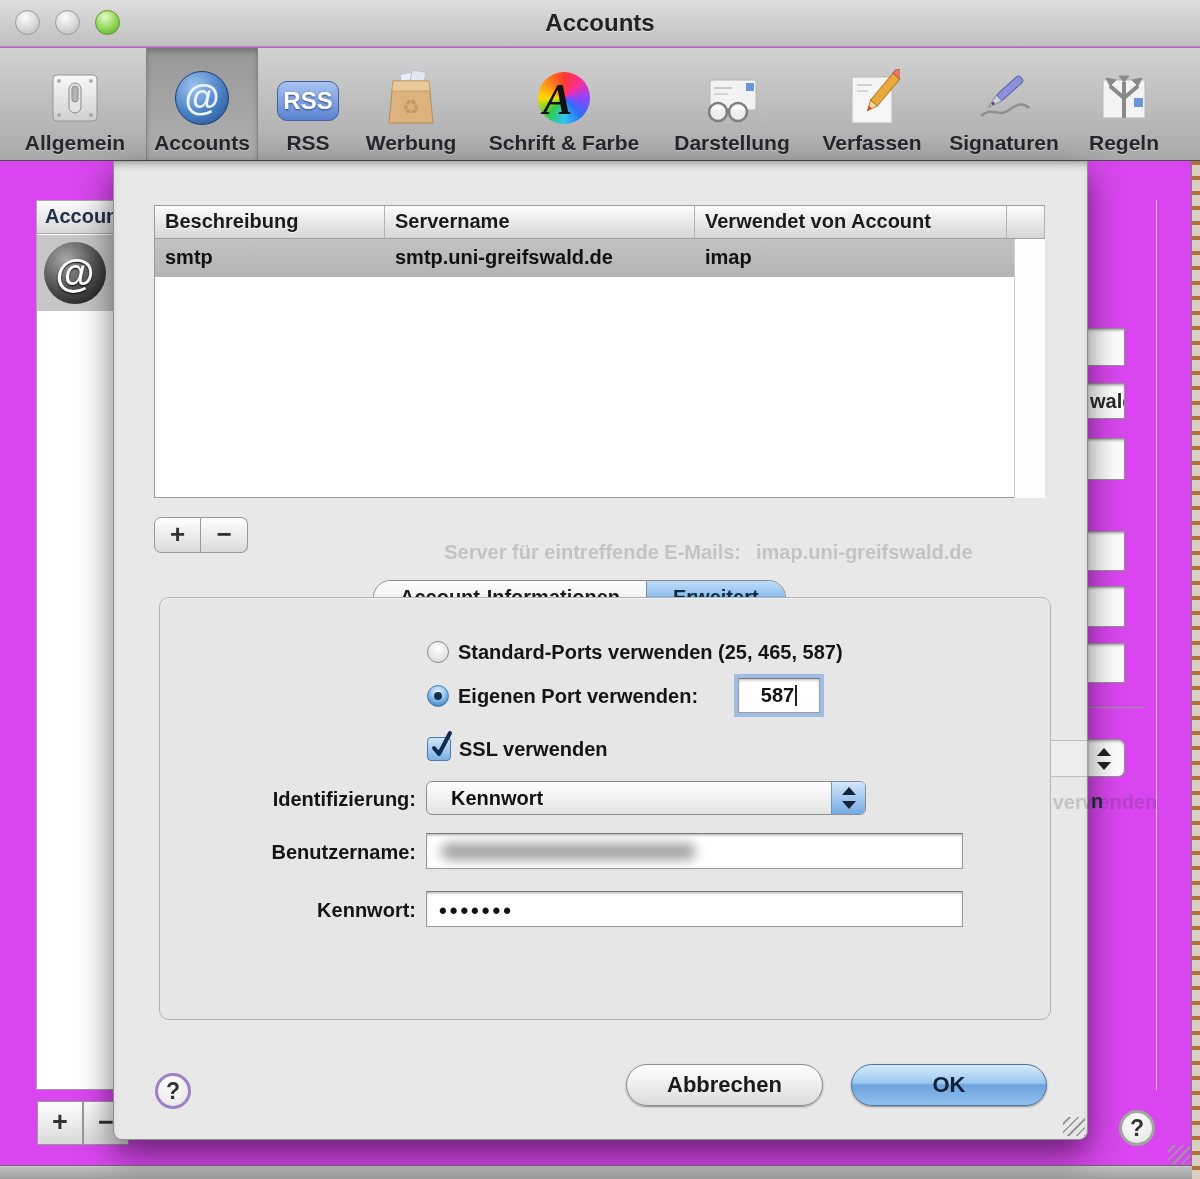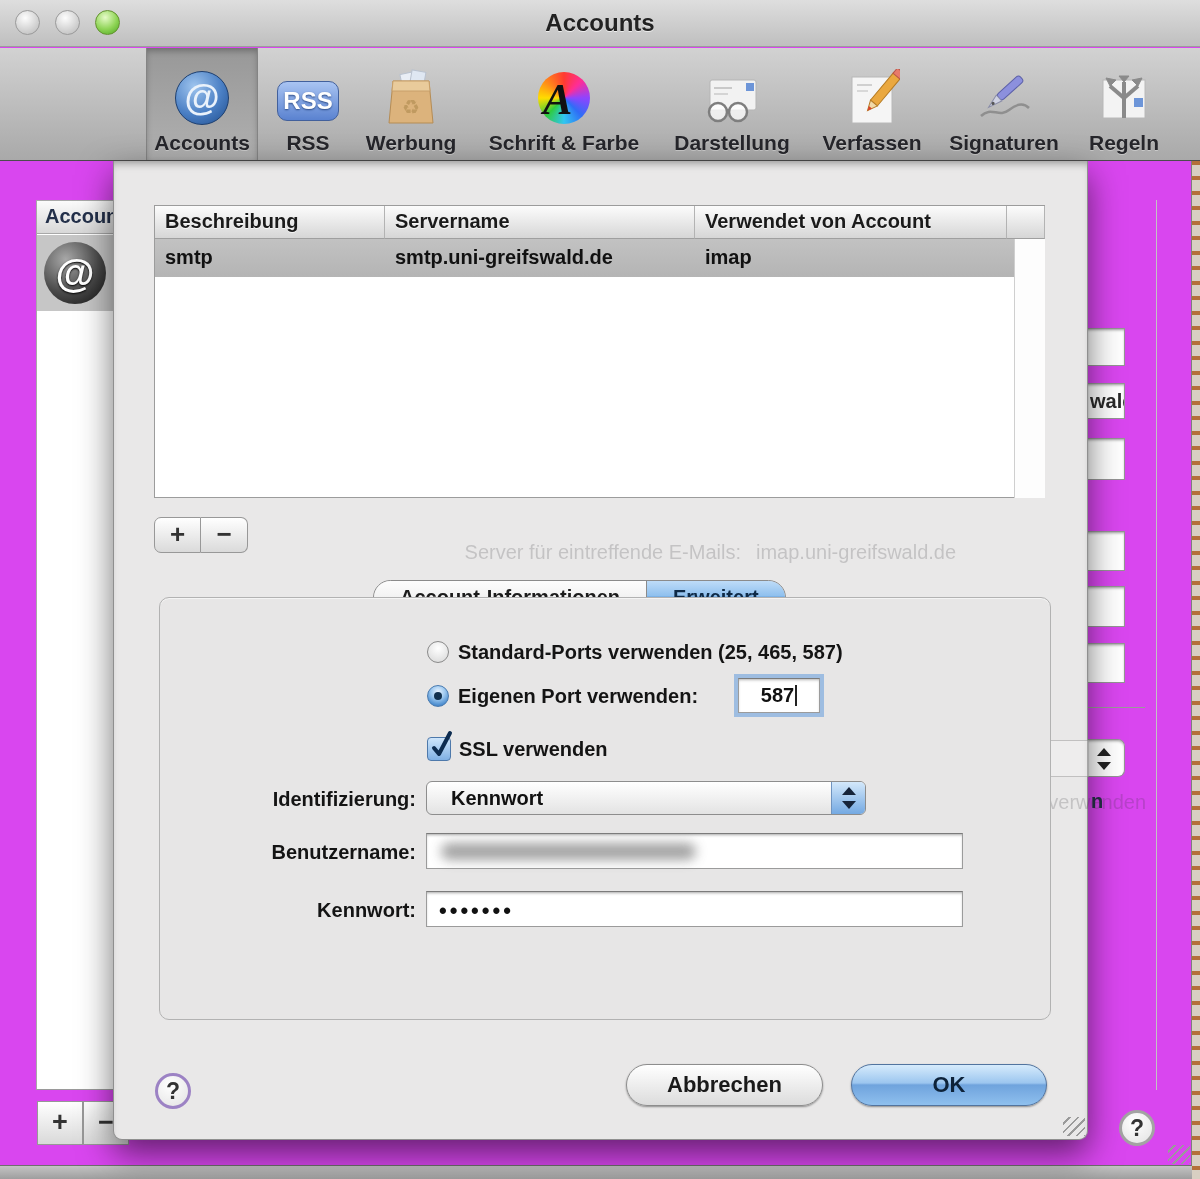--- a/index.html
+++ b/index.html
@@ -54,21 +54,21 @@
     background:linear-gradient(#c4c4c4,#9e9e9e);border-top:1px solid #6f6f6f;}
   .desktop-strip{position:absolute;left:1192px;top:161px;width:8px;height:1018px;
     background:repeating-linear-gradient(180deg,#b4703a 0 4px,#d8cfc2 4px 15px);}
   .help-circle{border-radius:50%;background:radial-gradient(circle at 40% 30%,#ffffff,#e2e2e2);
     display:flex;align-items:center;justify-content:center;font-weight:700;color:#333;}
   .grip{background:repeating-linear-gradient(135deg,transparent 0 4px,#9a9a9a 4px 6px);}
   
   .sheet{position:absolute;left:113px;top:161px;width:975px;height:979px;background:#e9e8e8;
     border-radius:0 0 9px 9px;border:1px solid #8f8f8f;border-top:none;
     box-shadow:0 14px 34px rgba(0,0,0,.55),inset 0 7px 9px -5px rgba(0,0,0,.38);}
-  .ghost{position:absolute;color:rgba(50,50,55,.20);font-size:20px;font-weight:400;white-space:nowrap;}
+  .ghost{position:absolute;color:rgba(50,50,55,.20);font-size:20px;font-weight:700;white-space:nowrap;}
   .ghost-field{position:absolute;border:1px solid rgba(110,110,110,.35);
     background:rgba(255,255,255,.22);border-radius:4px 0 0 4px;}
   
   .stable{position:absolute;left:40px;top:44px;width:891px;height:293px;background:#fff;
     border:1px solid #9c9c9c;}
   .thead{position:absolute;left:0;top:0;height:33px;background:linear-gradient(#fcfcfc,#d6d6d6);
     border-bottom:1px solid #9f9f9f;border-right:1px solid #b3b3b3;
     font-size:20px;font-weight:700;color:#1a1a1a;padding:4px 0 0 10px;
     text-shadow:0 1px 0 rgba(255,255,255,.7);white-space:nowrap;overflow:hidden;}
   .trow{position:absolute;left:0;top:33px;width:859px;height:38px;
@@ -129,20 +129,40 @@
 <div id="stage">
 
   <div class="titlebar">
     <div class="tl gray" style="left:15px"></div>
     <div class="tl gray" style="left:55px"></div>
     <div class="tl green" style="left:95px"></div>
     <div class="win-title">Accounts</div>
   </div>
 
   <div class="toolbar">
+    <div class="titem" style="left:14px;width:122px">
+      <div class="ticon">
+        <svg width="54" height="54" viewBox="0 0 54 54">
+          <defs>
+              <linearGradient id="gsw" x1="0" y1="0" x2="0" y2="1">
+            <stop offset="0" stop-color="#fafafa"></stop>
+                <stop offset="1" stop-color="#cfcfcf"></stop>
+              </linearGradient>
+            </defs>
+          <rect x="5" y="4" width="44" height="46" rx="4" fill="url(#gsw)" stroke="#949494"></rect>
+          <circle cx="11" cy="10" r="2" fill="#a9a9a9"></circle>
+            <circle cx="43" cy="10" r="2" fill="#a9a9a9"></circle>
+          <circle cx="11" cy="44" r="2" fill="#a9a9a9"></circle>
+            <circle cx="43" cy="44" r="2" fill="#a9a9a9"></circle>
+          <rect x="21" y="12" width="12" height="30" rx="6" fill="#e4e4e4" stroke="#8a8a8a"></rect>
+          <rect x="24" y="15" width="6" height="16" rx="3" fill="#b3b3b3" stroke="#8a8a8a"></rect>
+        </svg>
+      </div>
+      <div class="lbl">Allgemein</div>
+    </div>
     <div class="titem selected" style="left:146px;width:112px">
       <div class="ticon">
         <div style="width:54px;height:54px;border-radius:50%;
              background:radial-gradient(circle at 35% 28%,#9ec4ee,#4a7fc4 55%,#1f4c8c);
              border:1px solid #1d3f70;display:flex;align-items:center;justify-content:center;
              color:#eaf2fb;font-size:36px;font-weight:700;">@</div>
       </div>
       <div class="lbl">Accounts</div>
     </div>
     <div class="titem" style="left:266px;width:84px">

